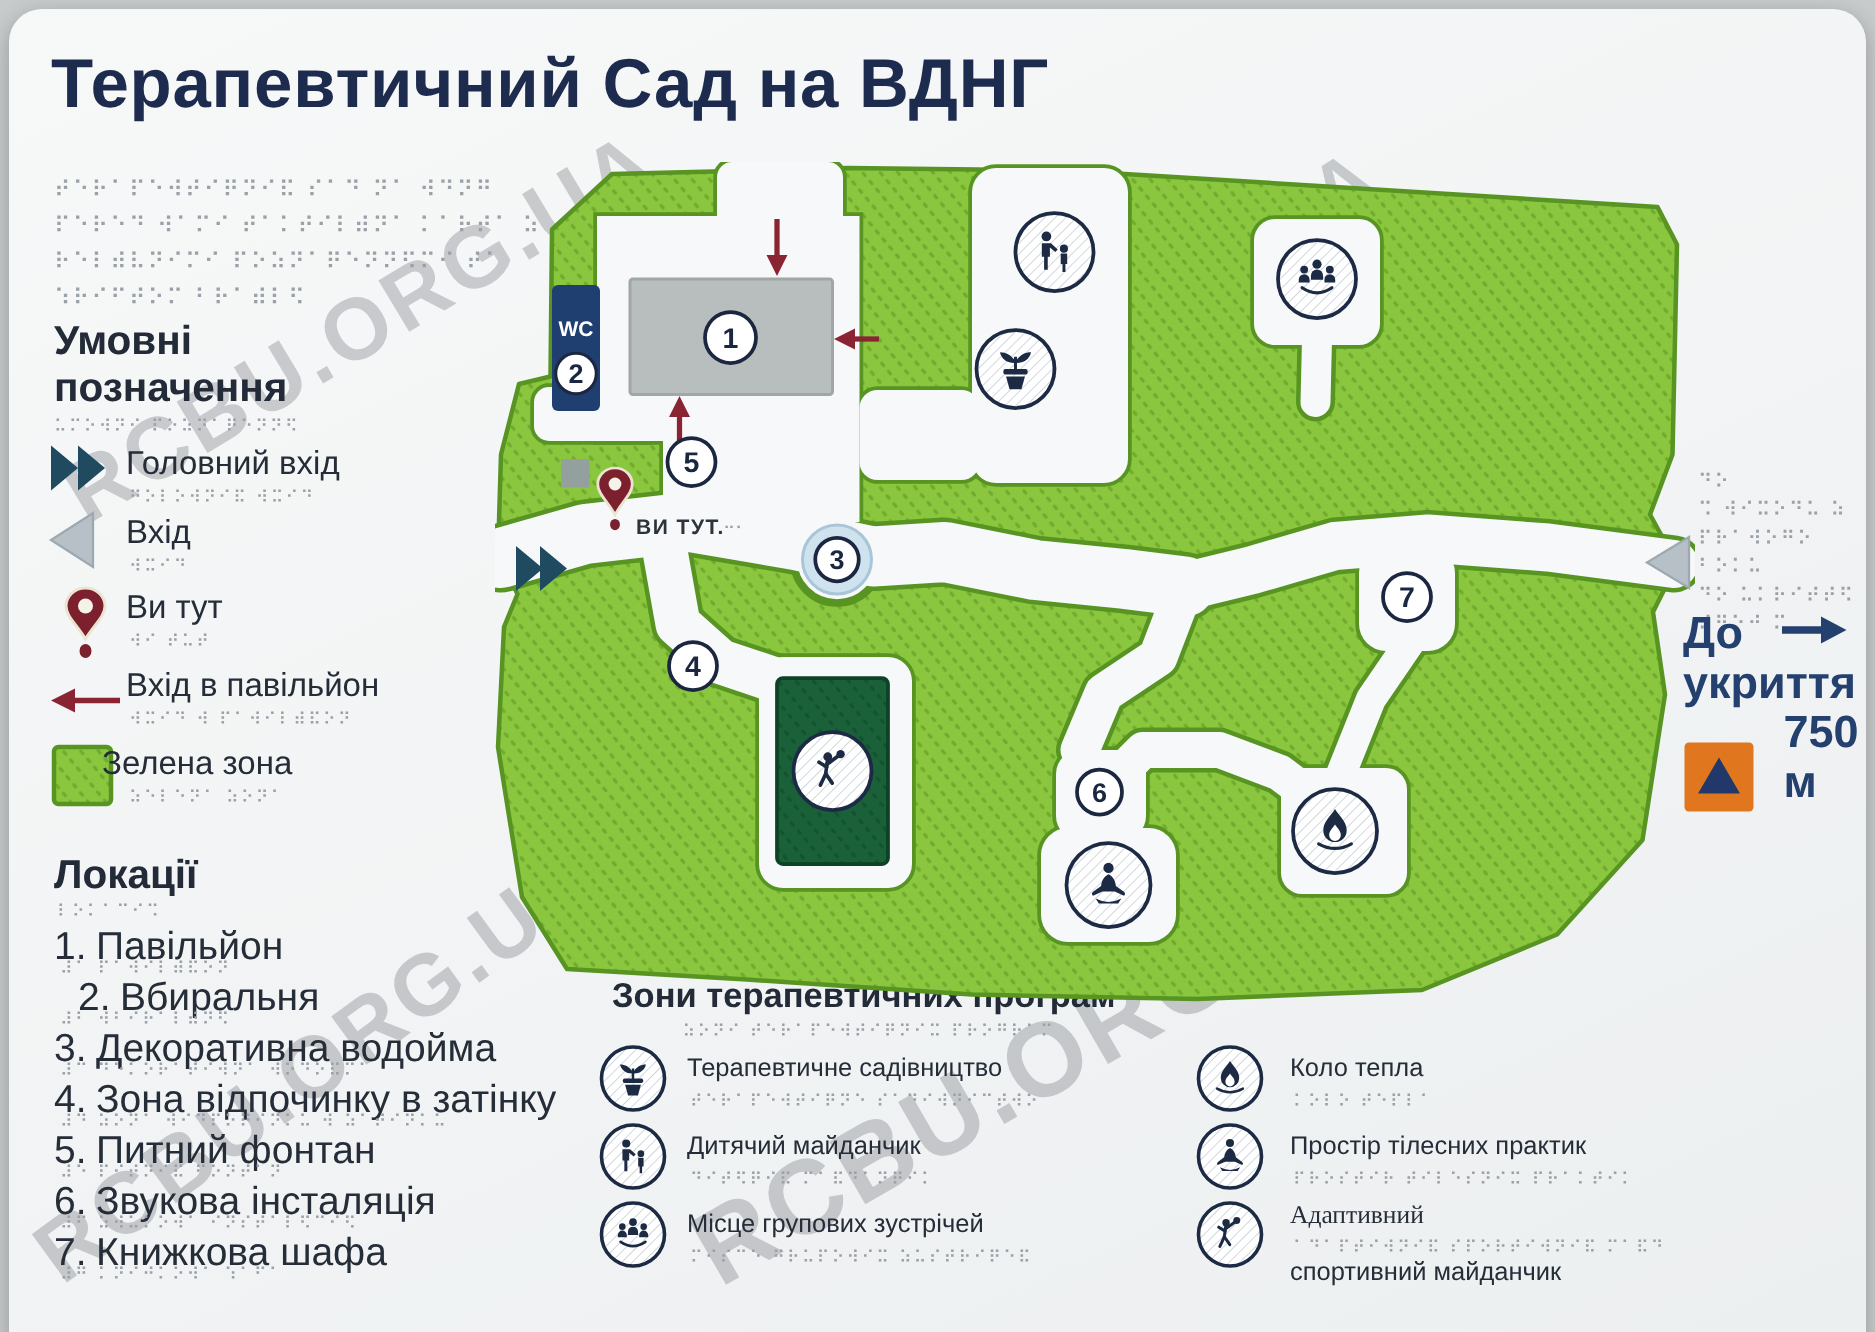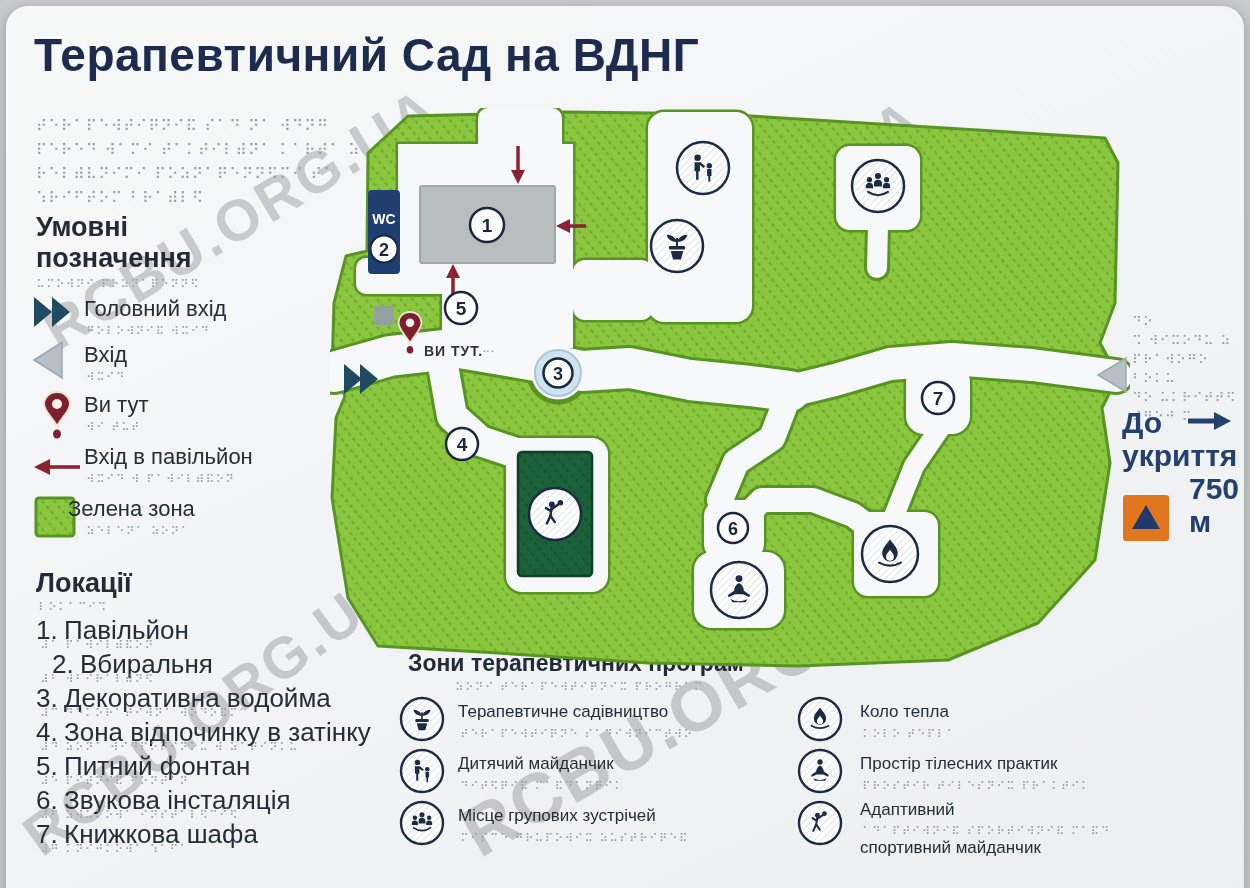--- a/index.html
+++ b/index.html
@@ -216,21 +216,21 @@
 </div>
 <div class="abs plbl" style="left:860px;top:754px;">Простір тілесних практик</div>
 <div class="abs braille br-sm" style="left:862px;top:779px;">⠏⠗⠕⠎⠞⠊⠗ ⠞⠊⠇⠑⠎⠝⠊⠭ ⠏⠗⠁⠅⠞⠊⠅</div>
 
 <div class="abs" style="left:797px;top:800px;">
   <svg width="46" height="46" viewBox="0 0 46 46">
       <circle cx="23" cy="23" r="21" fill="url(#ihatch)" stroke="#1c2a44" stroke-width="2.4"></circle>
       <use href="#sym-sport" x="8" y="8" width="30" height="30"></use>
     </svg>
 </div>
-<div class="abs plbl" style="left:860px;top:800px;">Адаптивний</div>
+<div class="abs plbl" style="left:860px;top:800px;font-family:Liberation Serif, serif;">Адаптивний</div>
 <div class="abs braille br-sm" style="left:862px;top:824px;">⠁⠙⠁⠏⠞⠊⠺⠝⠊⠯ ⠎⠏⠕⠗⠞⠊⠺⠝⠊⠯ ⠍⠁⠯⠙</div>
 <div class="abs plbl" style="left:860px;top:838px;">спортивний майданчик</div>
 
 <div class="abs" style="left:1132px;top:312px;">
   <div class="braille" style="font-size:13px;line-height:19px;">⠙⠕</div>
   <div class="braille" style="font-size:13px;line-height:19px;">⠩ ⠺⠊⠭⠕⠙⠥ ⠵</div>
   <div class="braille" style="font-size:13px;line-height:19px;">⠏⠗⠁⠺⠕⠛⠕ ⠃⠕⠅⠥</div>
   <div class="braille" style="font-size:13px;line-height:19px;">⠙⠕ ⠥⠅⠗⠊⠞⠞⠫</div>
   <div class="braille" style="font-size:13px;line-height:19px;">⠼⠛⠑⠚ ⠍</div>
 </div>

